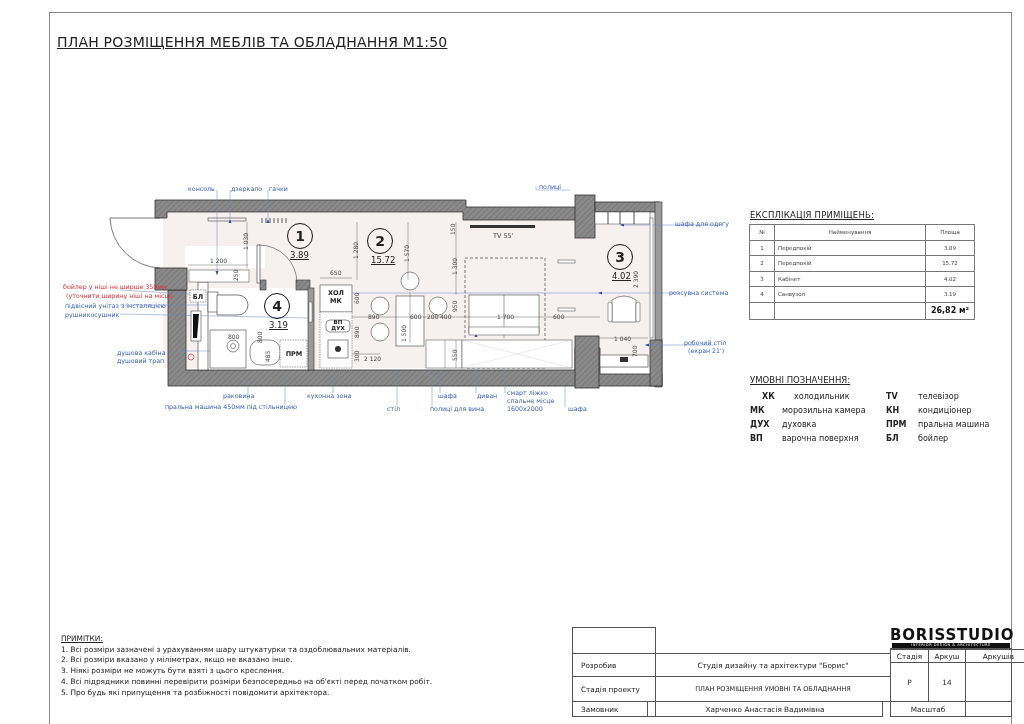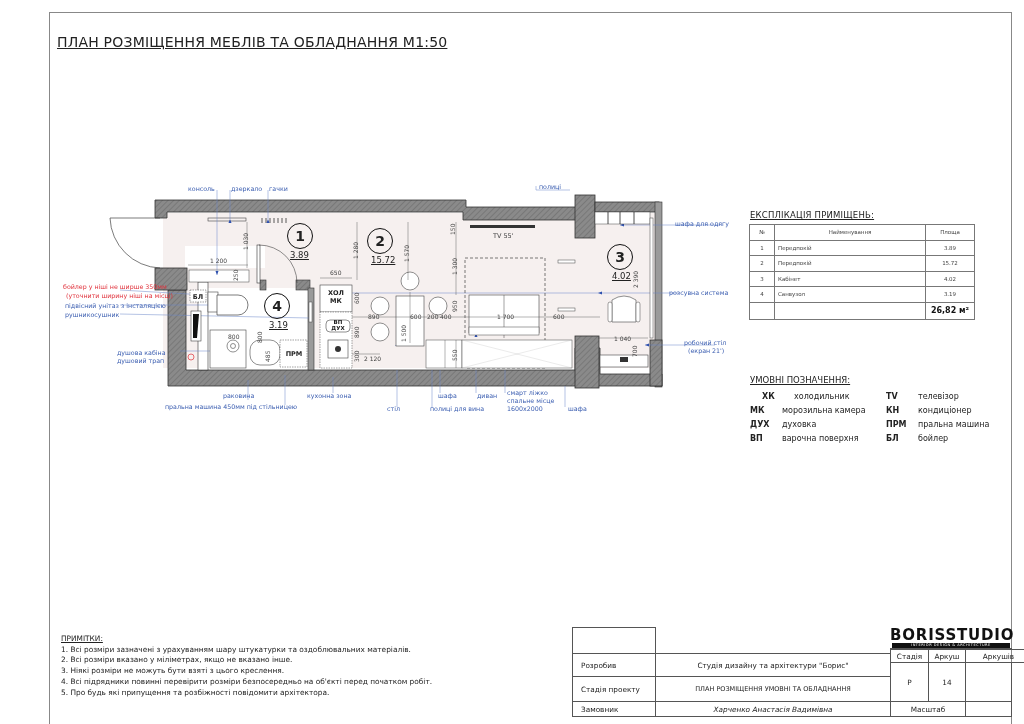--- a/index.html
+++ b/index.html
@@ -331,21 +331,21 @@
   <div>5. Про будь які припущення та розбіжності повідомити архітектора.</div>
 </div>
 
 <div class="tblock">
   <div class="tb" style="left:0;top:0;width:84px;height:27px;"></div>
   <div class="tb l" style="left:0;top:26px;width:84px;height:24px;">Розробив</div>
   <div class="tb c" style="left:83px;top:26px;width:236px;height:24px;">Студія дизайну та архітектури "Борис"</div>
   <div class="tb l" style="left:0;top:49px;width:84px;height:26px;line-height:9px;">Стадія проекту</div>
   <div class="tb c" style="left:83px;top:49px;width:236px;height:26px;font-size:6.5px;">ПЛАН РОЗМІЩЕННЯ УМОВНІ ТА ОБЛАДНАННЯ</div>
   <div class="tb l" style="left:0;top:74px;width:84px;height:16px;">Замовник</div>
-  <div class="tb c" style="left:83px;top:74px;width:236px;height:16px;font-style:italic;">Харченко Анастасія Вадимівна</div>
+  <div class="tb c" style="left:75px;top:74px;width:236px;height:16px;">Харченко Анастасія Вадимівна</div>
 
   <div class="tb c" style="left:318px;top:22px;width:39px;height:14px;">Стадія</div>
   <div class="tb c" style="left:356px;top:22px;width:38px;height:14px;">Аркуш</div>
   <div class="tb c" style="left:393px;top:22px;width:67px;height:14px;">Аркушів</div>
   <div class="tb c" style="left:318px;top:35px;width:39px;height:40px;">Р</div>
   <div class="tb c" style="left:356px;top:35px;width:38px;height:40px;">14</div>
   <div class="tb c" style="left:393px;top:35px;width:47px;height:40px;"></div>
   <div class="tb c" style="left:318px;top:74px;width:76px;height:16px;">Масштаб</div>
   <div class="tb c" style="left:393px;top:74px;width:47px;height:16px;"></div>
 </div>

